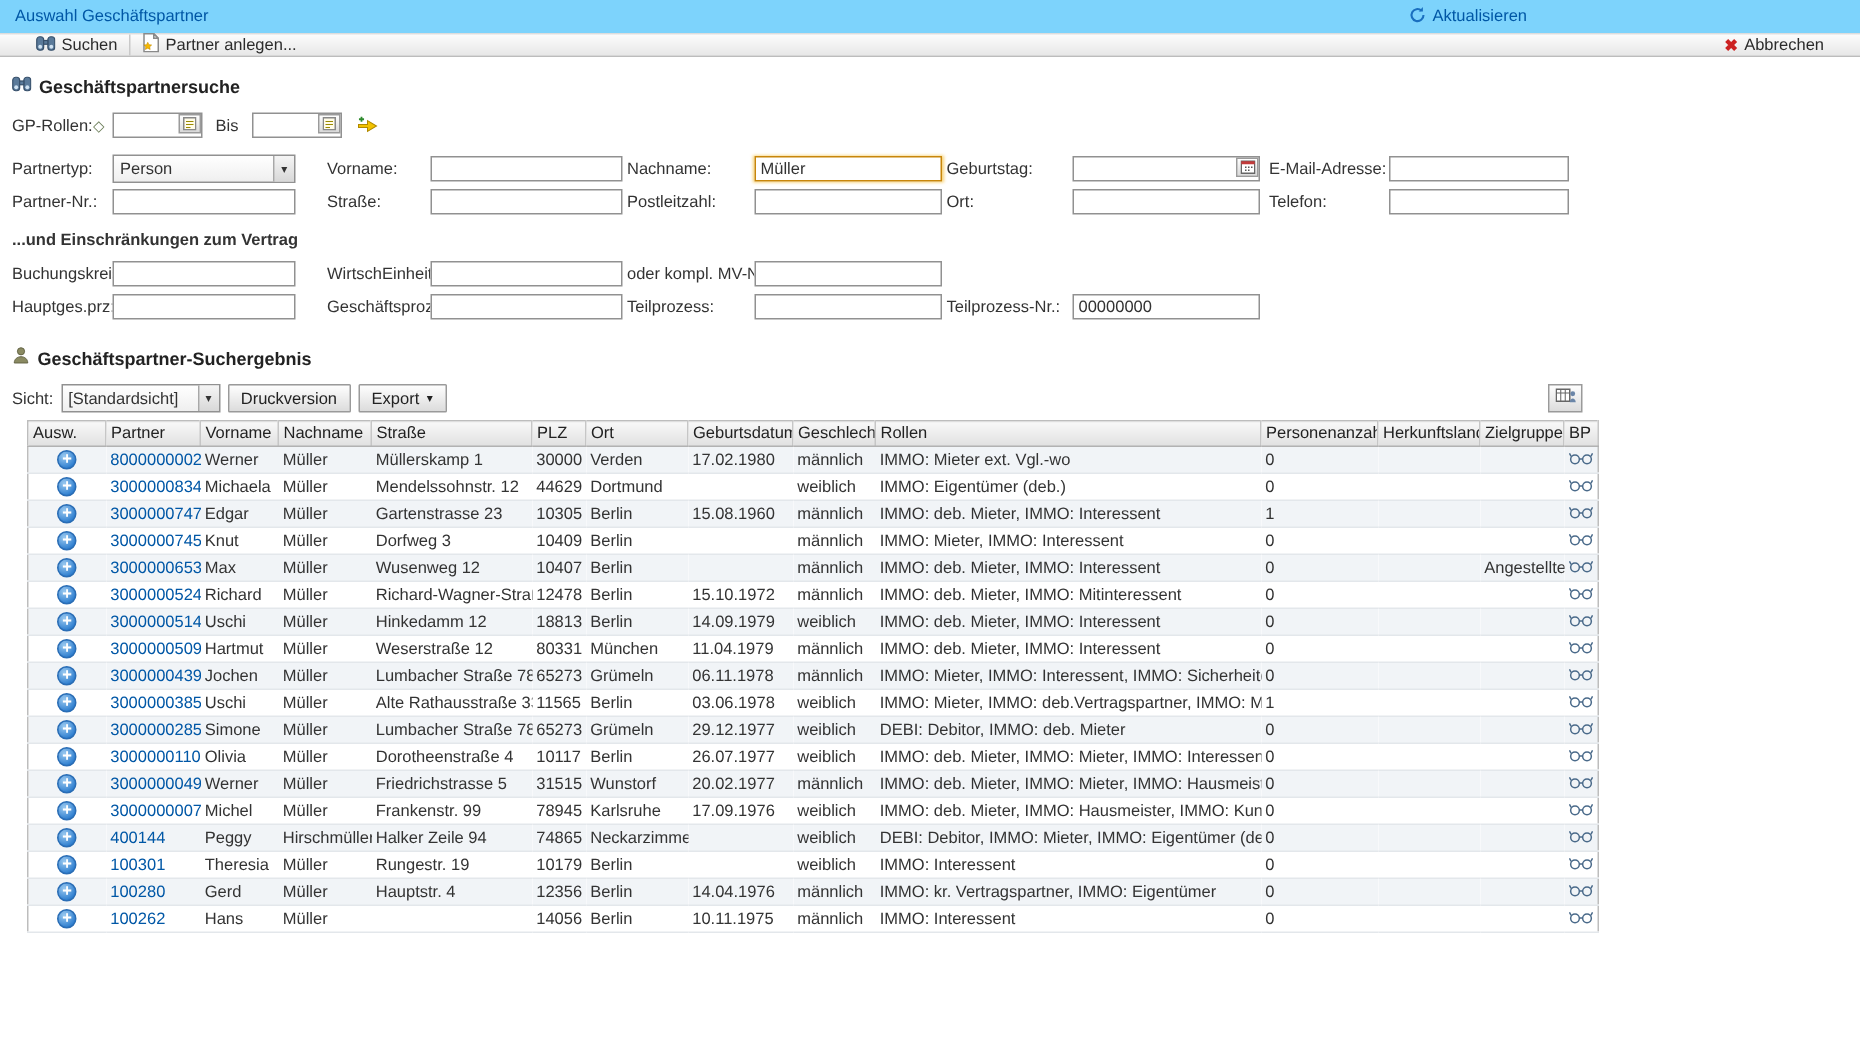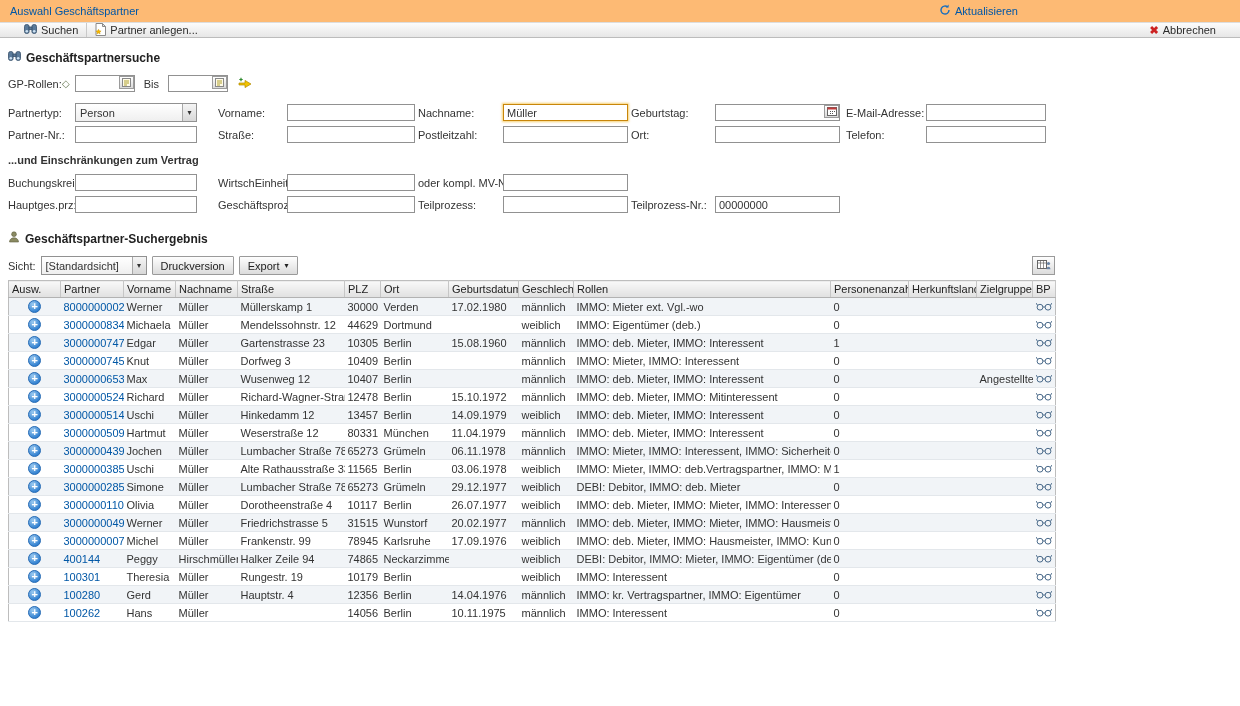--- a/index.html
+++ b/index.html
@@ -5,21 +5,21 @@
   * { box-sizing: border-box; }
   html,body { margin:0; padding:0; }
   body {
     width:1240px; height:706px; overflow:hidden;
     background:#ffffff; color:#333;
     font-family:"Liberation Sans", sans-serif; font-size:11px;
   }
   .link { color:#0057a6; cursor:pointer; text-decoration:none; }
 
   
-  .topbar { height:22px; display:flex; align-items:center; padding:0 10px; background:#fdba74; }
+  .topbar { height:22px; display:flex; align-items:center; padding:0 10px; background:#7dd3fc; }
   .topbar-right { margin-left:auto; margin-right:212px; display:flex; align-items:center; gap:4px; cursor:pointer;text-align:right; }
 
   
   .toolbar {
     height:16px; display:flex; align-items:center; padding:0 18px;
     background:linear-gradient(#fcfcfc,#e7e7e7);
     border-top:1px solid #dddddd; border-bottom:1px solid #bcbcbc;
   }
   .tbtn { display:flex; align-items:center; gap:4px; padding:0 6px; height:20px; cursor:pointer; color:#2b2b2b; }
   .sep { width:1px; height:14px; background:#c9c9c9; margin:0 2px; }
@@ -81,21 +81,21 @@
     display:flex; align-items:center; cursor:pointer; border-radius:1px;
   }
   .btn .caret { font-size:8px; margin-left:5px; }
   .view-select { width:106px; height:19px; }
   .icon-btn {
     margin-left:auto; width:23px; height:19px; display:flex; align-items:center; justify-content:center;
     border:1px solid #9a9a9a; background:linear-gradient(#fefefe,#dcdcdc); cursor:pointer;
   }
 
   
-  table.results-table { border-collapse:collapse; table-layout:fixed; width:1047px; border:1px solid #bdbdbd; }
+  table.results-table { border-collapse:collapse; table-layout:fixed; width:1047px; border:1px solid #bdbdbd;margin-left:10px; }
   .results-table th {
     background:linear-gradient(#f8f8f8,#e0e0e0);
     border-right:1px solid #c6c6c6; border-bottom:1px solid #b2b2b2;
     font-weight:normal; text-align:left; padding:2px 3px; height:17px;
     overflow:hidden; white-space:nowrap; cursor:pointer; color:#222;
   }
   .results-table td {
     padding:2px 3px; height:18px; border-bottom:1px solid #e3e7eb;
     overflow:hidden; white-space:nowrap; vertical-align:middle;
   }
@@ -472,21 +472,21 @@
             </svg></td>
         </tr>
         <tr>
           <td class="c-center">
             <div class="plus-icon">+</div>
           </td>
           <td><span class="plink">3000000514</span></td>
           <td>Uschi</td>
           <td>Müller</td>
           <td>Hinkedamm 12</td>
-          <td>13457</td>
+          <td>18813</td>
           <td>Berlin</td>
           <td>14.09.1979</td>
           <td>weiblich</td>
           <td>IMMO: deb. Mieter, IMMO: Interessent</td>
           <td>0</td>
           <td></td>
           <td></td>
           <td class="c-center"><svg width="16" height="9" viewBox="0 0 16 9">
               <circle cx="4" cy="5.2" r="2.9" fill="none" stroke="#4a6a8a"></circle>
               <circle cx="12" cy="5.2" r="2.9" fill="none" stroke="#4a6a8a"></circle>

